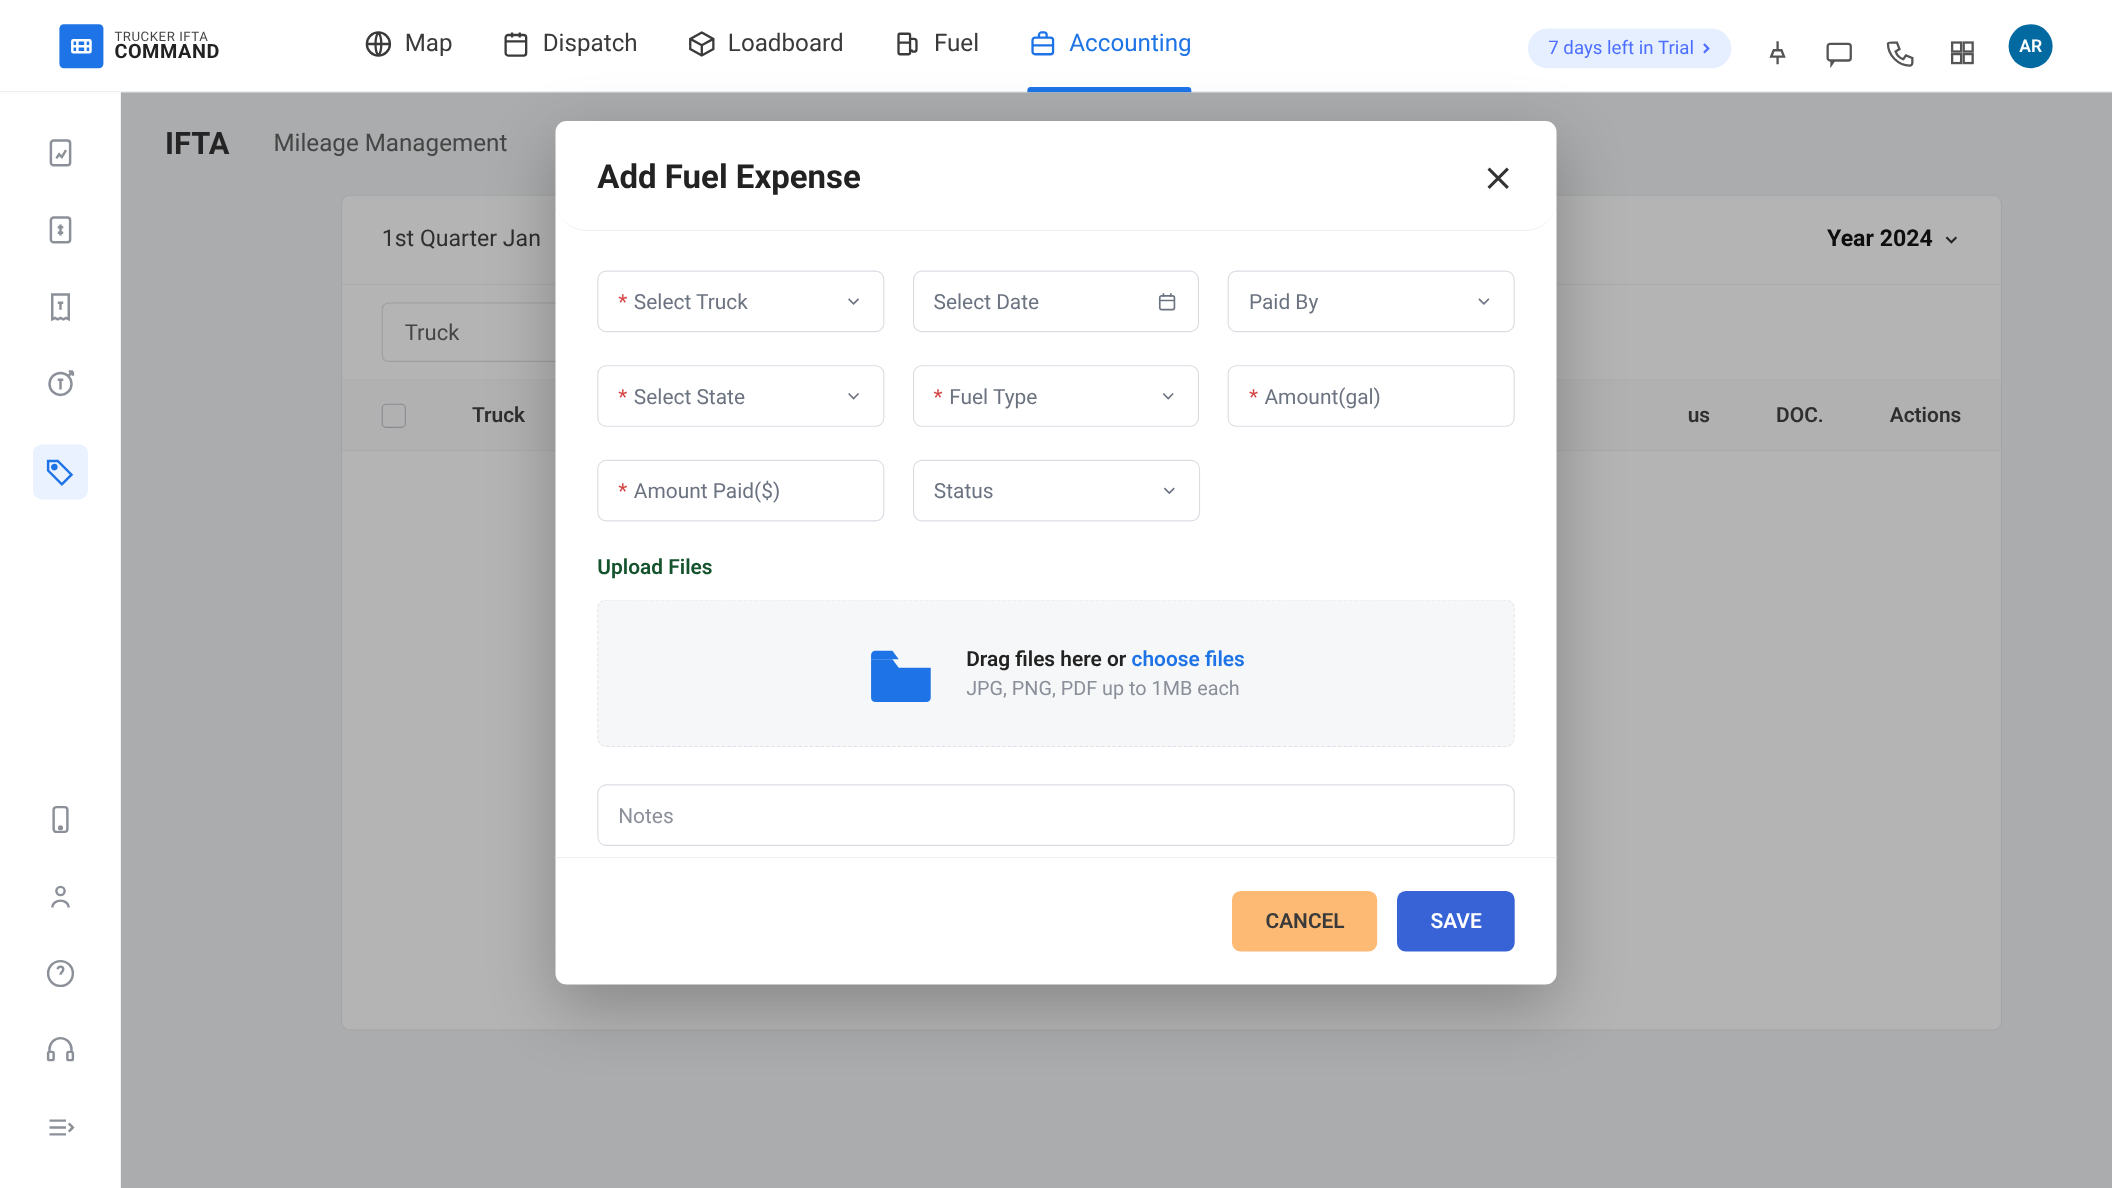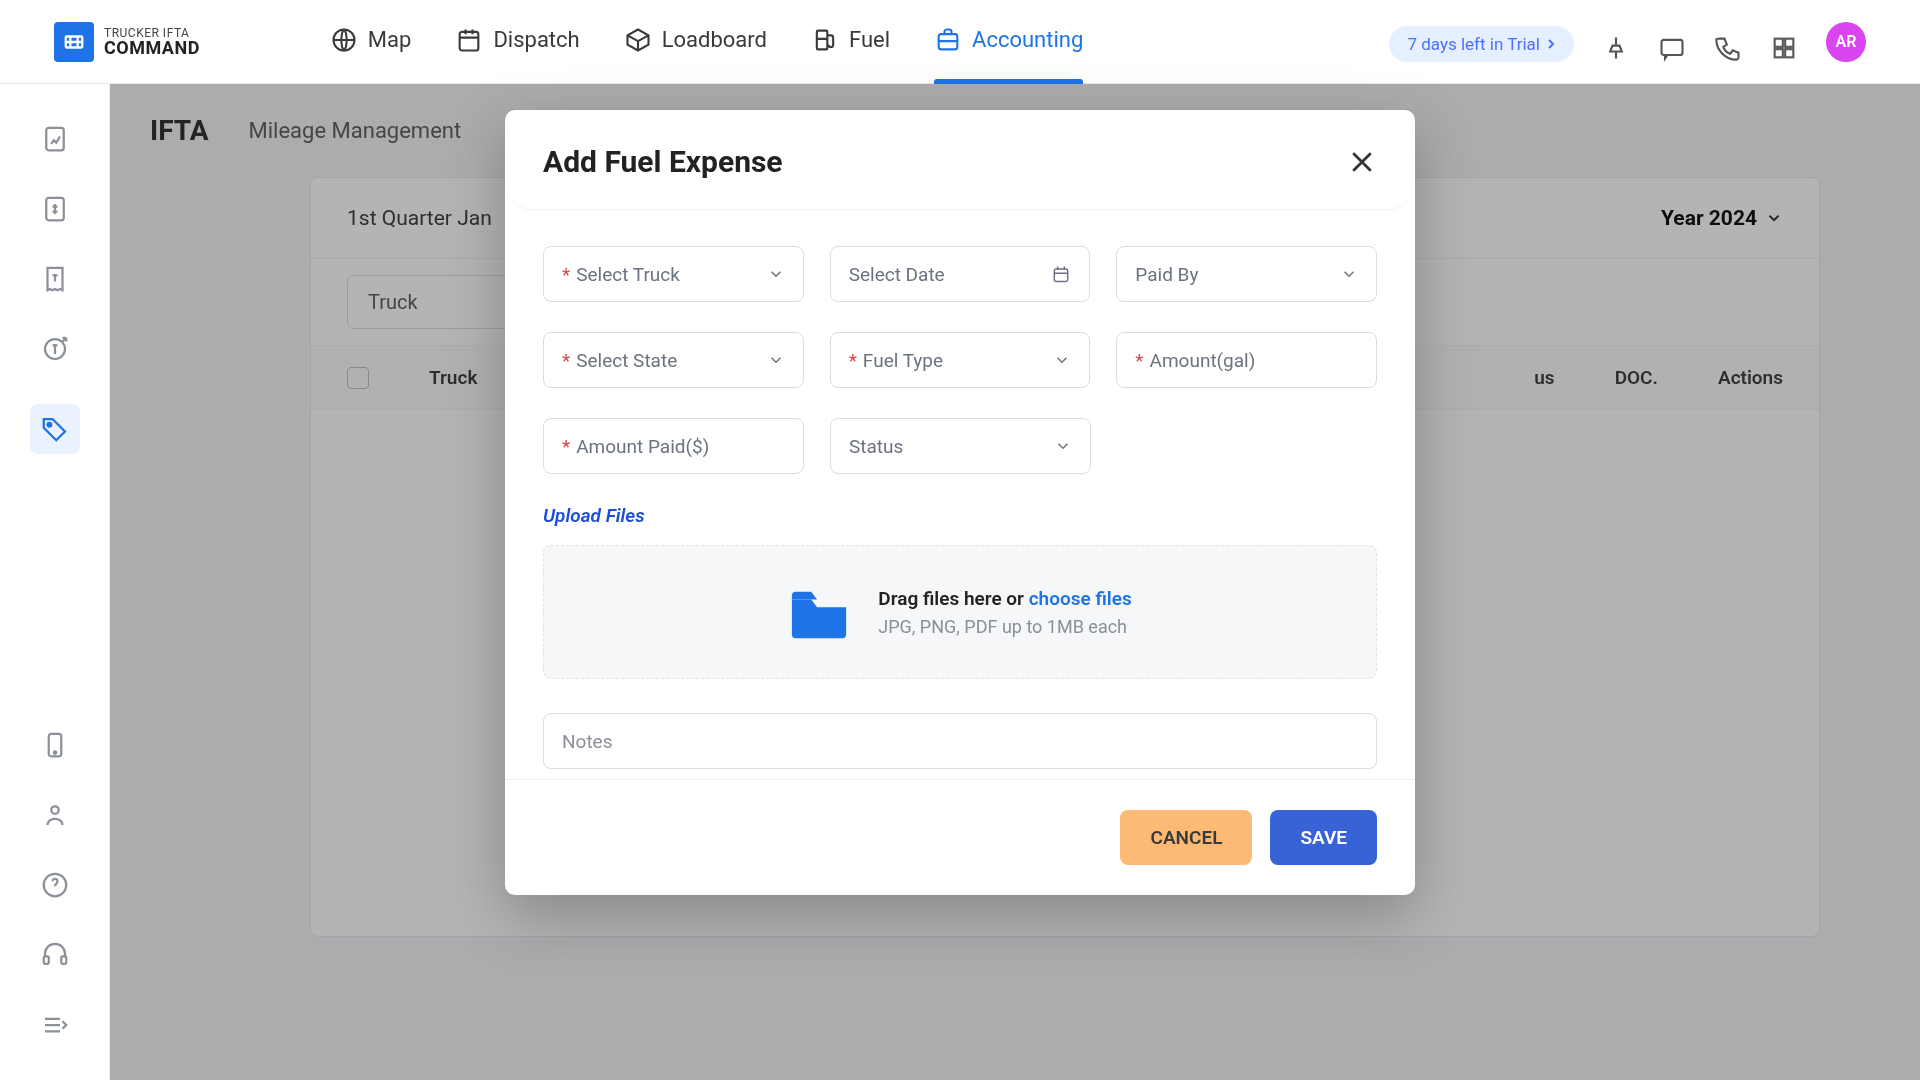--- a/index.html
+++ b/index.html
@@ -13,21 +13,21 @@
   .logo-text .top { font-size:12px; color:#444; letter-spacing:0.5px; }
   .logo-text .bot { font-size:18px; font-weight:700; color:#222; letter-spacing:0.5px; }
   .nav-items { display:flex; gap: 44px; margin-left: 90px; }
   .nav-item { display:flex; align-items:center; gap:10px; font-size:22px; color:#3a3a3a; cursor:pointer; padding-bottom: 4px; position:relative;}
   .nav-item.active { color:#1e74e6; }
   .nav-item.active::after { content:""; position:absolute; left:0; right:0; bottom:-26px; height:5px; background:#1e74e6; border-radius:3px 3px 0 0;}
   .nav-item svg { width:28px; height:28px; }
   .topnav-right { margin-left:auto; display:flex; align-items:flex-end; gap:28px;}
   .trial-pill { background:#e6efff; color:#4c6fff; padding:8px 18px; border-radius:20px; font-size:17px; display:flex; align-items:center; gap:6px;}
   .top-icon { width:28px; height:28px; color:#555; cursor:pointer; }
-  .avatar { width:40px; height:40px; border-radius:50%; background:#d946ef; color:#fff; display:flex; align-items:center; justify-content:center; font-weight:600; font-size:16px;}
+  .avatar { width:40px; height:40px; border-radius:50%; background:#0369a1; color:#fff; display:flex; align-items:center; justify-content:center; font-weight:600; font-size:16px;}
 
   
   .shell { display:flex; height: calc(1080px - 84px); }
   .sidebar { width: 110px; background:#fff; border-right:1px solid #eef0f2; display:flex; flex-direction:column; align-items:center; padding-top:40px; gap:40px;}
   .sb-icon { width:30px; height:30px; color:#8c9199; cursor:pointer;}
   .sb-icon.active { background:#eaf2ff; color:#1e74e6; padding:10px; box-sizing:content-box; border-radius:8px; }
   .sidebar-bottom { margin-top:auto; display:flex; flex-direction:column; gap:40px; padding-bottom:40px; align-items:center;}
 
   
   .page { flex:1; background:#f1f3f5; position:relative; }
@@ -47,21 +47,21 @@
   
   .modal { position:absolute; left:50%; top:110px; transform:translateX(-50%); width:910px; background:#fff; border-radius:10px; box-shadow:0 20px 60px rgba(0,0,0,.25); z-index:10; }
   .modal-head { display:flex; align-items:center; padding:34px 38px 30px 38px; border-bottom:1px solid #eef0f2;border-radius:28px; }
   .modal-title { font-size:30px; font-weight:700; color:#222; }
   .close-x { margin-left:auto; cursor:pointer; width:30px; height:30px; color:#333; }
   .modal-body { padding: 36px 38px 10px 38px; }
   .row { display:flex; gap:26px; margin-bottom:30px;}
   .field { flex:1; border:1px solid #d9dde2; border-radius:8px; height:56px; display:flex; align-items:center; padding:0 18px; font-size:19px; color:#6c7380; position:relative; background:#fff;}
   .field .req { color:#d64545; margin-right:6px;}
   .field .chev { margin-left:auto; color:#6c7380; }
-  .section-label { font-size:19px; font-weight:600; color:#1d4ed8; margin: 8px 0 18px 0; font-style: italic;}
+  .section-label { font-size:19px; font-weight:600; color:#14532d; margin: 8px 0 18px 0;}
   .dropzone { background:#f6f7f8; border:1px dashed #dfe3e8; border-radius:8px; padding:39px 20px; display:flex; align-items:center; justify-content:center; gap:28px;}
   .folder-icon { width:62px; height:54px; }
   .dz-text .line1 {font-size:19px; font-weight:600; color:#222;}
   .dz-text .line1 a { color:#1e74e6; cursor:pointer;}
   .dz-text .line2 {font-size:18px; color:#8a8f99; margin-top:6px;}
   .notes { margin-top:34px; border:1px solid #d9dde2; border-radius:8px; height:56px; display:flex; align-items:center; padding:0 18px; font-size:19px; color:#8a8f99;}
   .modal-foot { border-top:1px solid #eef0f2; padding:30px 38px; display:flex; justify-content:flex-end; gap:18px;}
   .btn { padding:16px 30px; border-radius:8px; font-size:19px; font-weight:600; cursor:pointer; border:none;}
   .btn-cancel { background:#fdba74; color:#3a3a3a;}
   .btn-save { background:#3863d6; color:#fff;}

